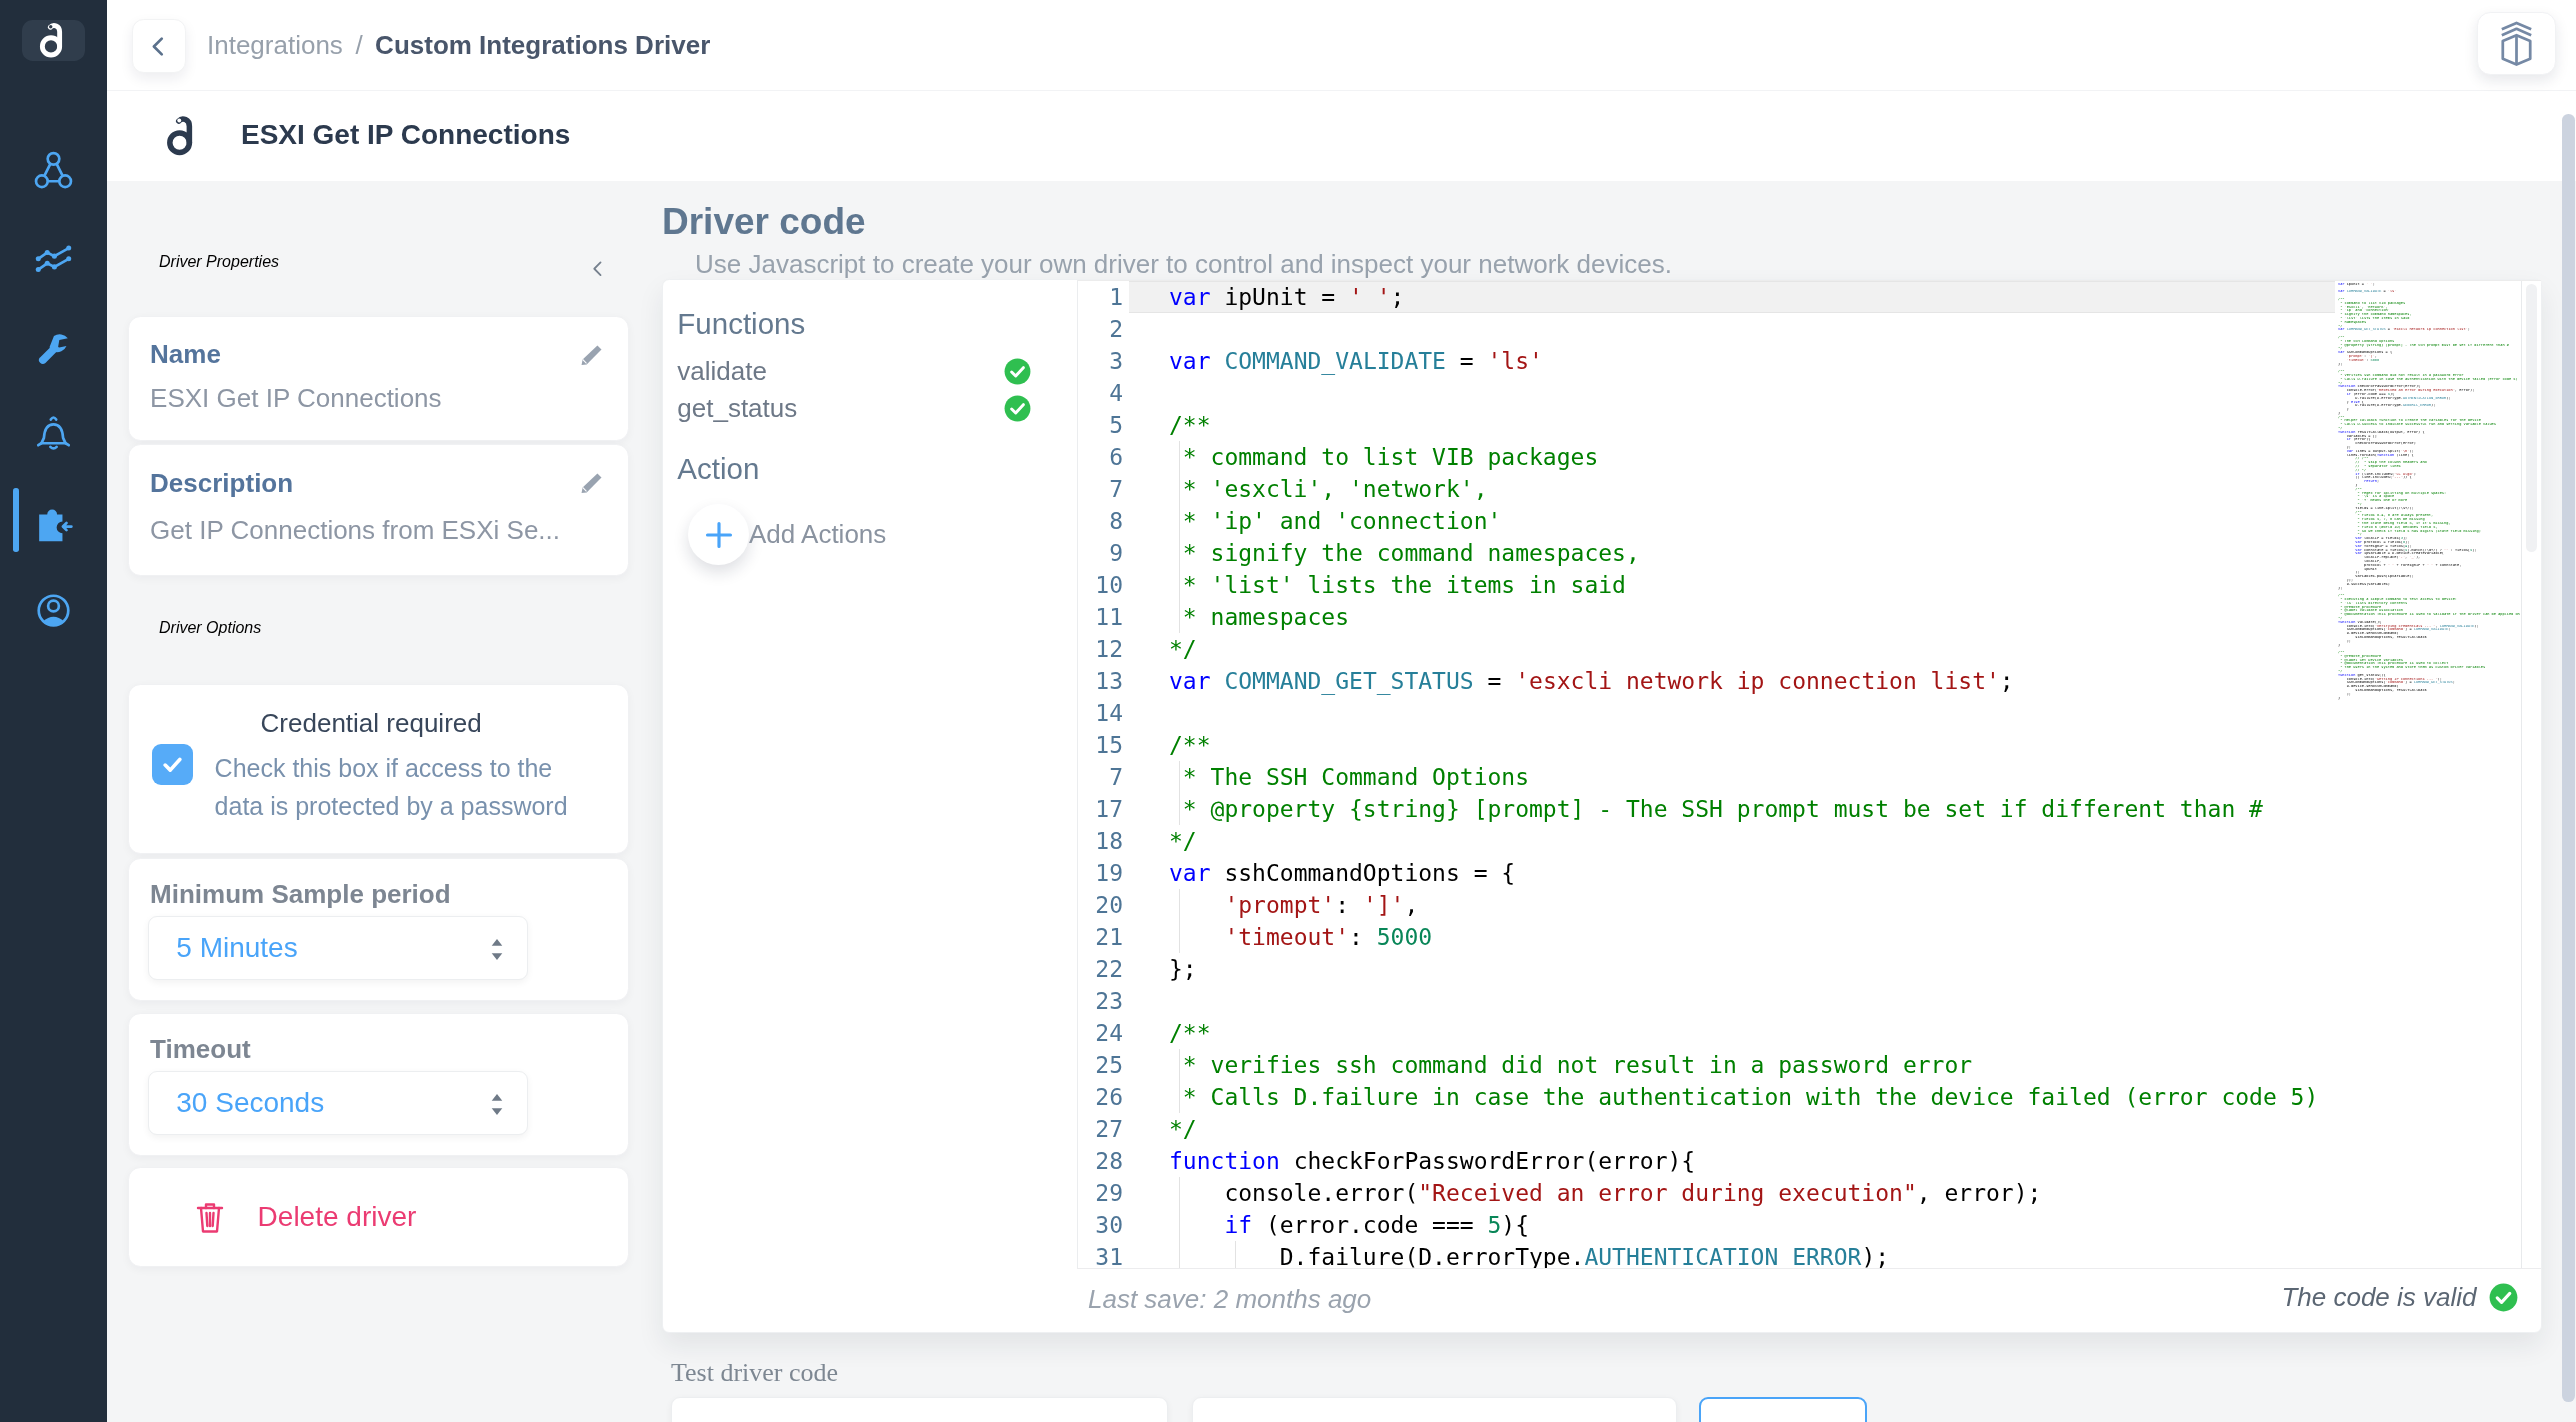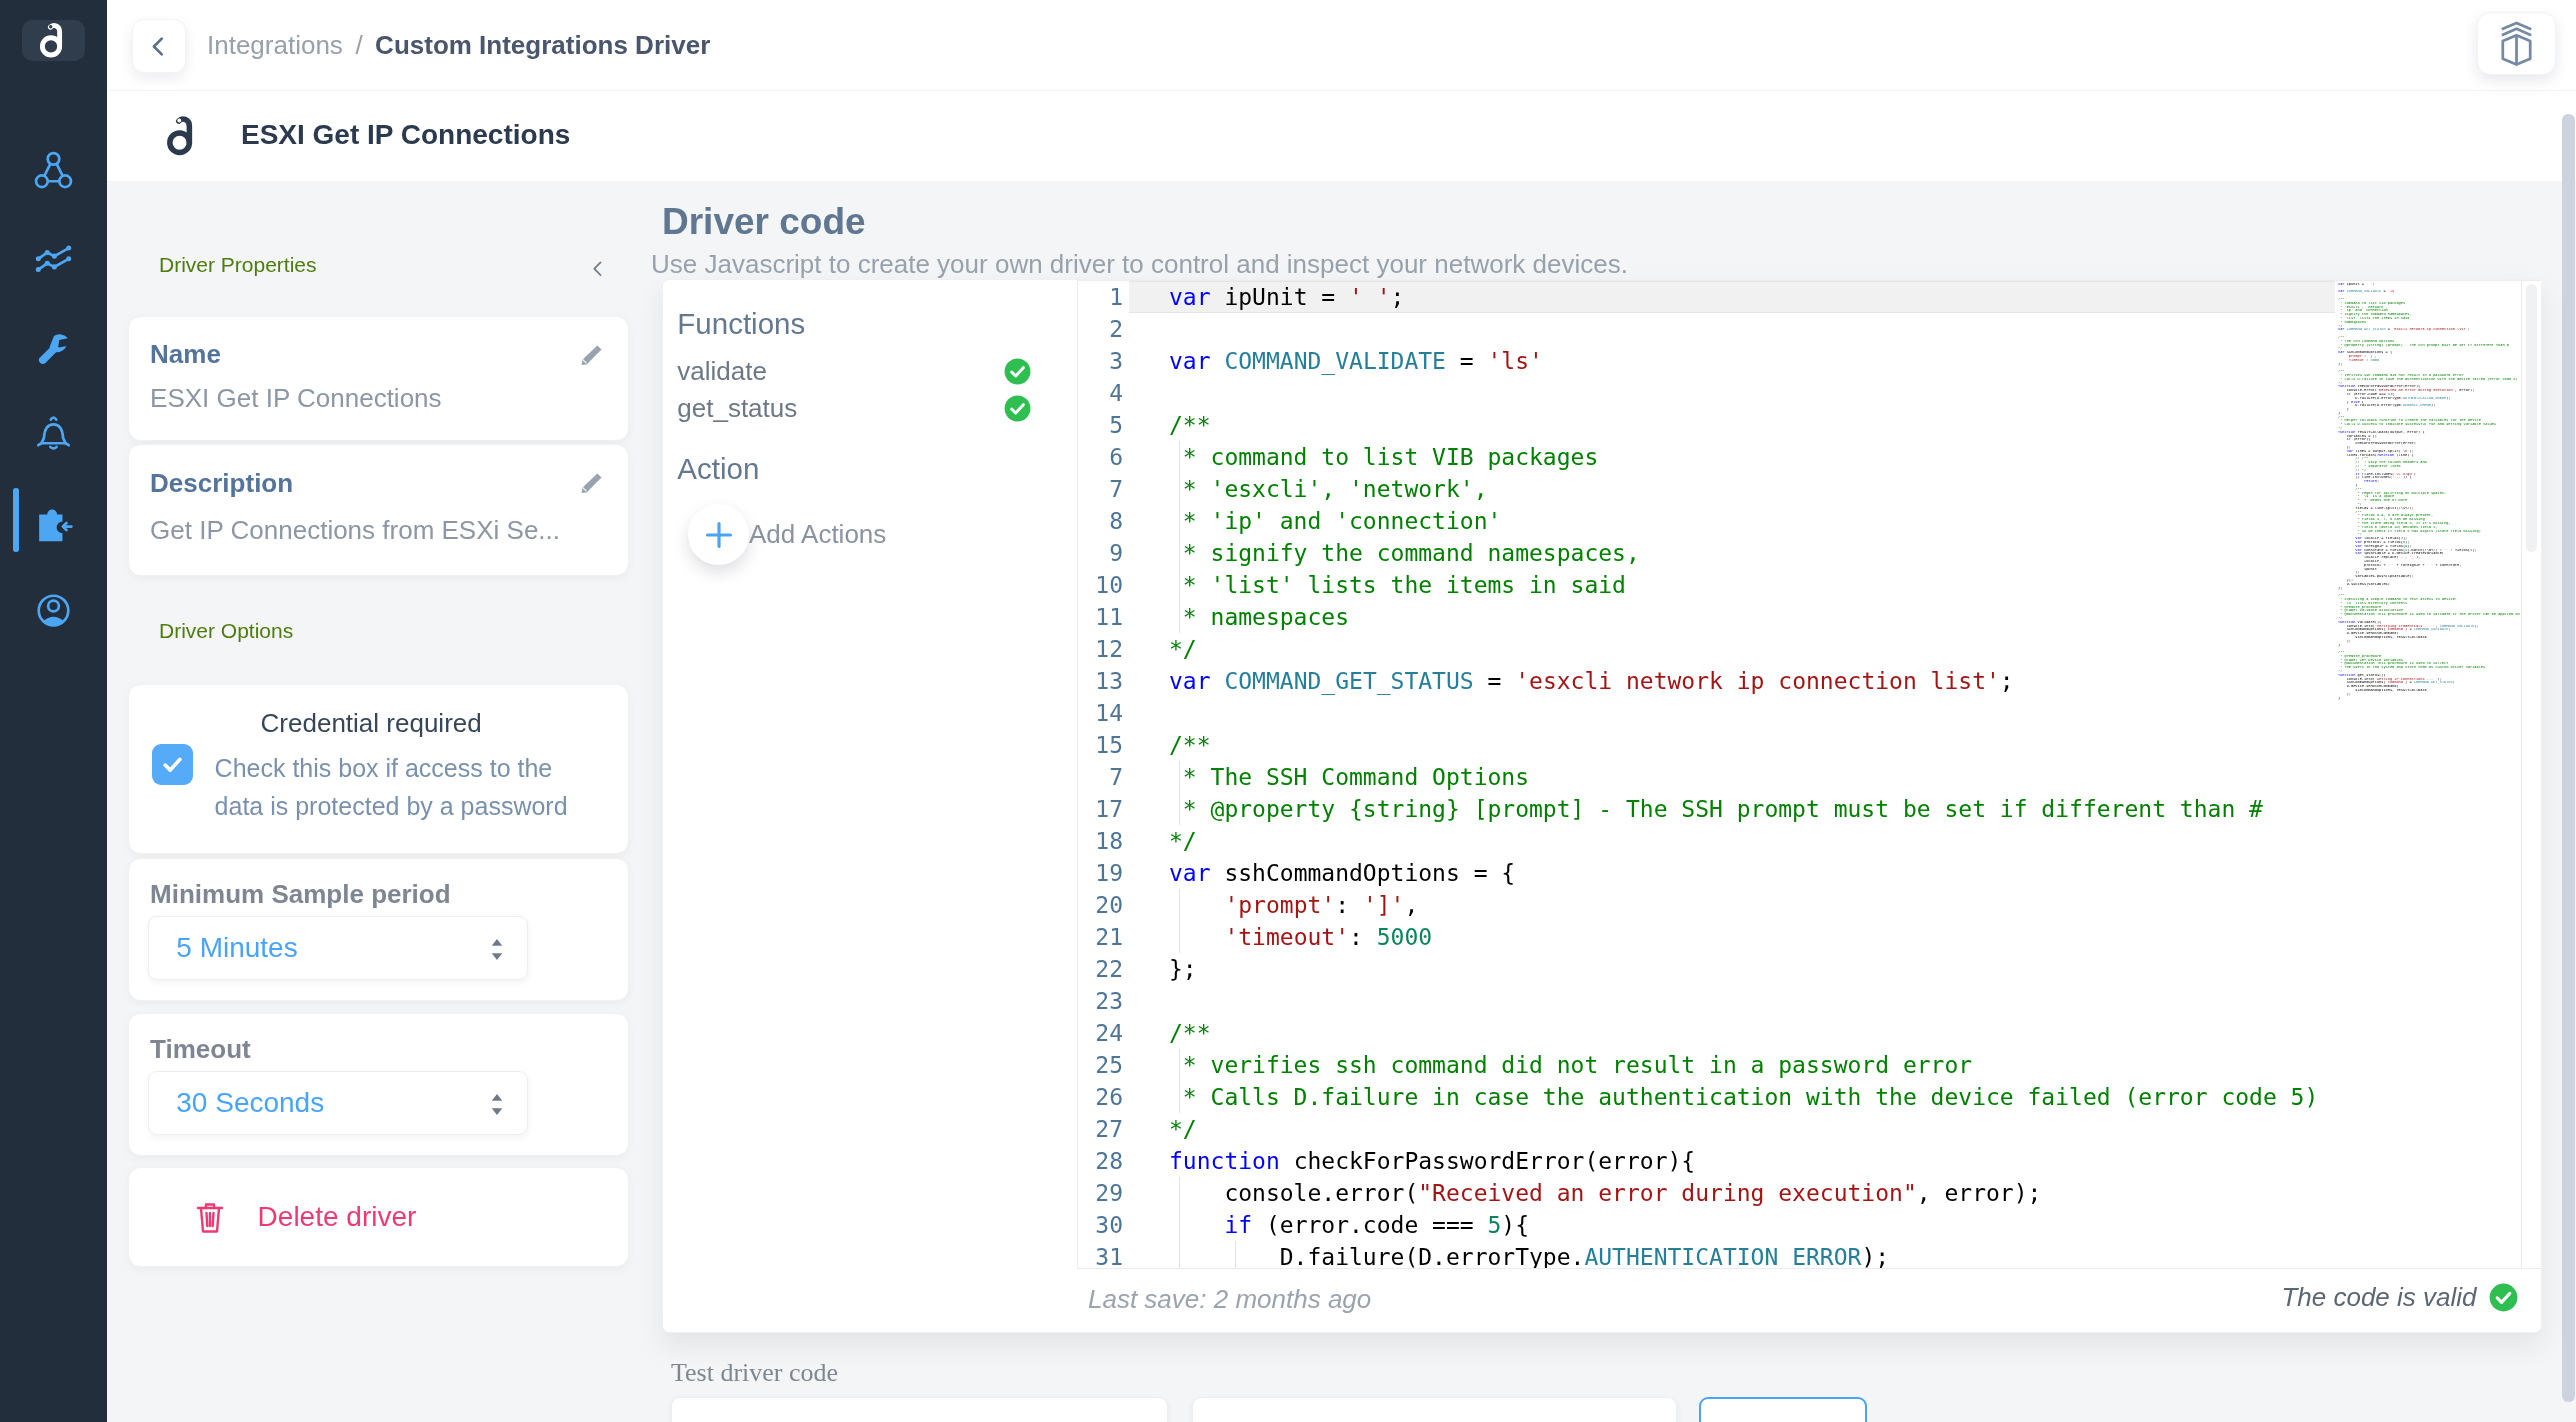--- a/index.html
+++ b/index.html
@@ -29,21 +29,21 @@
             border:0.9px solid #f1f2f4;box-shadow:0 5.4px 14.3px rgba(20,30,60,.10);
             display:flex;align-items:center;justify-content:center;cursor:pointer;}
   #titlebar{position:absolute;left:107px;top:92px;width:2469px;height:89px;background:#fff;}
   .titlebar-logo{position:absolute;left:59px;top:21.5px;}
   .page-title{position:absolute;left:134px;top:27px;font-size:28px;font-weight:bold;color:#2c3a4e;}
 
   
   #content{position:absolute;left:107px;top:181px;width:2469px;height:1241px;background:#f4f5f6;}
 
   
-  .lp-section{position:absolute;left:52px;font-size:21px;color:#4d7c0f;}
+  .lp-section{position:absolute;left:52px;font-size:16px;font-style:italic;color:#000000;}
   .collapse-btn{position:absolute;left:476px;top:72px;width:32px;height:32px;display:flex;align-items:center;
                 justify-content:center;cursor:pointer;}
   .card{position:absolute;left:20.6px;width:501px;background:#fff;border-radius:12.5px;
         border:0.9px solid #f0f1f3;box-shadow:0 2.7px 9px rgba(20,30,50,.04);box-sizing:border-box;}
   .card-label{position:absolute;left:21.5px;font-size:26px;font-weight:bold;color:#54749c;}
   .card-value{position:absolute;left:21.5px;font-size:26px;color:#8d96a4;white-space:nowrap;}
   .pencil{position:absolute;right:21.5px;top:23px;width:29px;height:29px;cursor:pointer;}
   .gray-label{position:absolute;left:21.5px;top:19.7px;font-size:26px;font-weight:bold;color:#7d8692;}
   .select{position:absolute;left:19.7px;top:57px;width:380px;height:64px;background:#fff;border:0.9px solid #eceef0;
           border-radius:9px;box-shadow:0 2.7px 7.2px rgba(0,0,0,.05);display:flex;align-items:center;
@@ -52,21 +52,21 @@
   .checkbox{position:absolute;left:23px;top:59px;width:41px;height:41px;border-radius:9px;background:#56abf8;
             display:flex;align-items:center;justify-content:center;cursor:pointer;}
   .cred-title{position:absolute;left:86px;top:23px;font-size:26px;color:#38465a;margin-left:46px;}
   .cred-desc{position:absolute;left:86px;top:64px;width:358px;font-size:25px;color:#7991ad;line-height:38px;}
   .delete-row{position:absolute;left:0;top:0;right:0;bottom:0;display:flex;align-items:center;cursor:pointer;margin-left:38px;}
   .delete-row svg{margin-left:27px;}
   .delete-label{margin-left:32px;font-size:28px;color:#eb3b72;}
 
   
   .dc-title{position:absolute;left:555px;top:19.7px;font-size:37px;font-weight:bold;color:#5f7790;}
-  .dc-sub{position:absolute;left:544px;top:68px;font-size:26px;color:#98a2ad;}
+  .dc-sub{position:absolute;left:588px;top:68px;font-size:26px;color:#98a2ad;}
   .code-card{position:absolute;left:555px;top:98px;width:1880px;height:1054px;background:#fff;border-radius:7.2px;
              border:0.9px solid #eef0f2;box-shadow:0 12.5px 27px rgba(25,35,55,.08);box-sizing:border-box;}
   .fn-heading{position:absolute;left:14.3px;top:27px;font-size:29.5px;color:#64798f;}
   .fn-list{position:absolute;left:14.3px;top:73px;width:354px;}
   .fn-row{height:37px;display:flex;align-items:center;justify-content:space-between;cursor:pointer;}
   .fn-name{font-size:26px;color:#6d7887;}
   .action-heading{position:absolute;left:14.3px;top:172px;font-size:29.5px;color:#64798f;}
   .add-row{position:absolute;left:25px;top:224px;display:flex;align-items:center;cursor:pointer;}
   .add-circle{width:61px;height:61px;border-radius:50%;background:#fff;box-shadow:0 7.2px 16px rgba(20,30,60,.14);
               display:flex;align-items:center;justify-content:center;}

